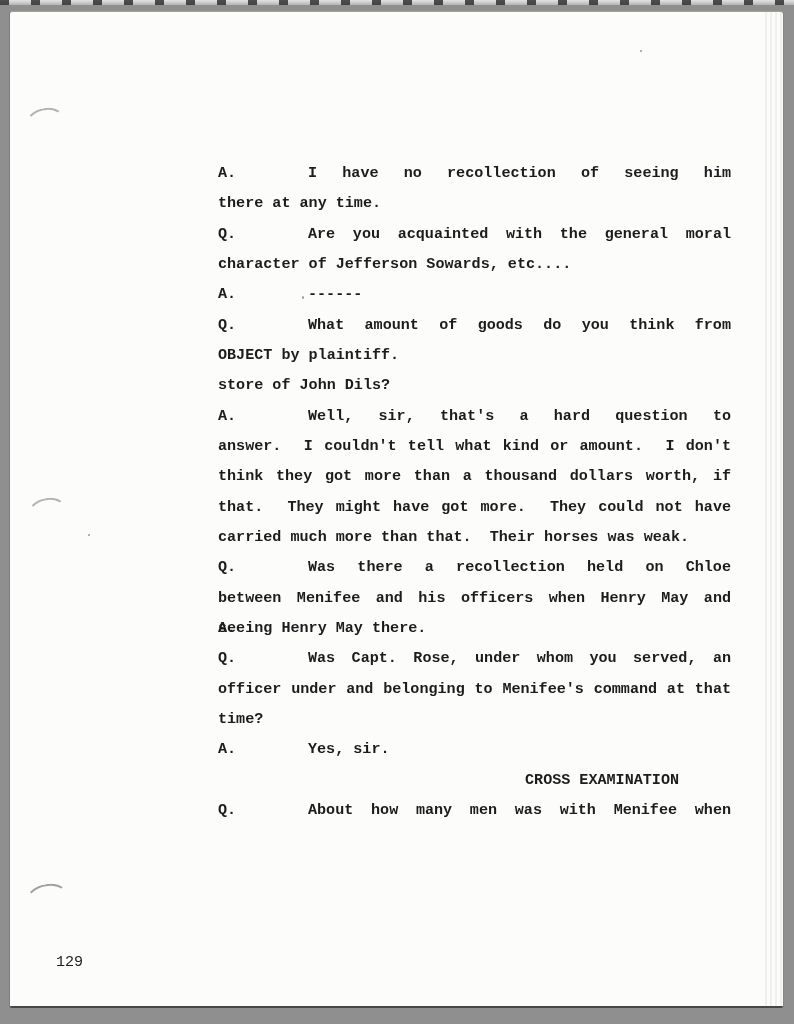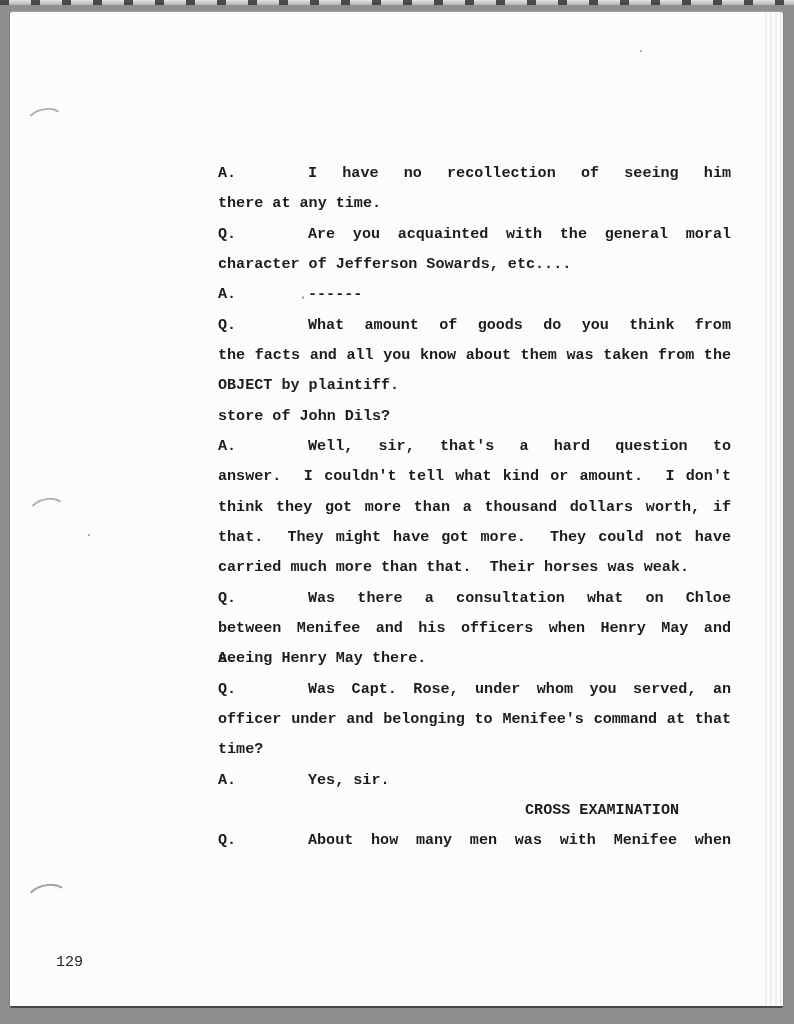--- a/index.html
+++ b/index.html
@@ -86,23 +86,20 @@
         <span class="text">character of Jefferson Sowards, etc....</span>
       </div>
       <div class="line">
         <span class="speaker">A.</span>
         <span class="text tab">------</span>
       </div>
       <div class="line justify">
         <span class="speaker">Q.</span>
         <span class="text tab">What amount of goods do you think from</span>
       </div>
-      <div class="line justify">
-        <span class="text">the facts and all you know about them was taken from the</span>
-      </div>
       <div class="line">
         <span class="text">OBJECT by plaintiff.</span>
       </div>
       <div class="line">
         <span class="text">store of John Dils?</span>
       </div>
       <div class="line justify">
         <span class="speaker">A.</span>
         <span class="text tab">Well, sir, that's a hard question to</span>
       </div>
@@ -113,21 +110,21 @@
         <span class="text">think they got more than a thousand dollars worth, if</span>
       </div>
       <div class="line justify">
         <span class="text">that.&nbsp; They might have got more.&nbsp; They could not have</span>
       </div>
       <div class="line">
         <span class="text">carried much more than that.&nbsp; Their horses was weak.</span>
       </div>
       <div class="line justify">
         <span class="speaker">Q.</span>
-        <span class="text tab">Was there a consultation what on Chloe</span>
+        <span class="text tab">Was there a recollection held on Chloe</span>
       </div>
       <div class="line justify">
         <span class="text">between Menifee and his officers when Henry May and</span>
       </div>
       <div class="line justify">
         <span class="speaker">A.</span>
       </div>
       <div class="line">
         <span class="text">seeing Henry May there.</span>
       </div>

